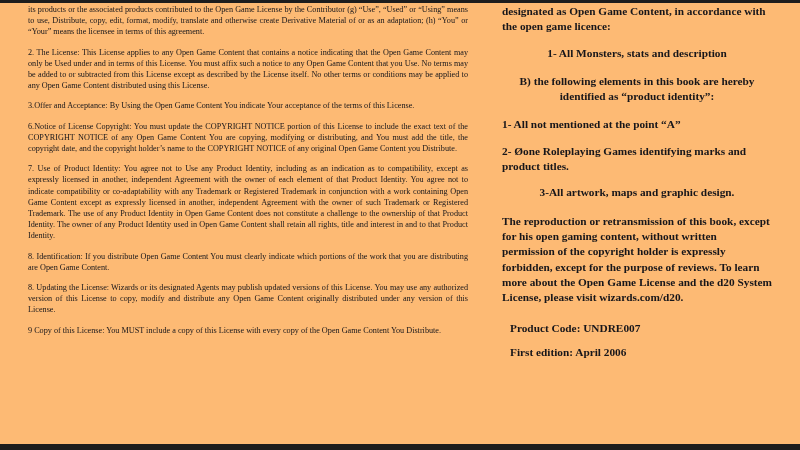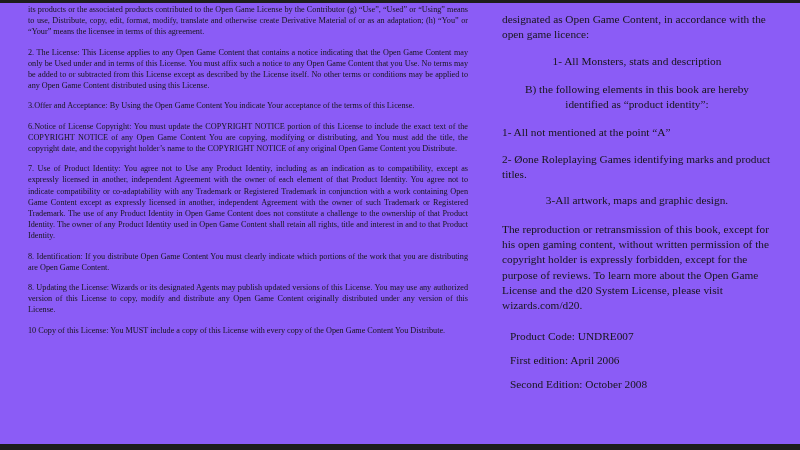--- a/index.html
+++ b/index.html
@@ -10,21 +10,21 @@
     width: 800px;
     height: 450px;
     background: #1a1a1a;
     font-family: "Liberation Serif", serif;
     overflow: hidden;
   }
   .page {
     position: relative;
     width: 800px;
     height: 450px;
-    background: #8b5cf6;
+    background: #fdba74;
     box-sizing: border-box;
     display: flex;
     padding: 0 0 0 0;
   }
   .top-bar {
     position: absolute;
     top: 0; left: 0; right: 0;
     height: 3px;
     background: #1d1d1d;
   }
@@ -37,22 +37,23 @@
   .col {
     box-sizing: border-box;
   }
   .col-left {
     width: 492px;
     padding: 0 24px 0 28px;
     position: relative;
   }
   .col-right {
     width: 308px;
-    padding: 8px 28px 0 10px;
+    padding: 0 28px 0 10px;
     position: relative;
+    font-weight: bold;
   }
   .divider {
     position: absolute;
     left: 0;
     top: 6px;
     bottom: 10px;
     width: 1px;
     background: transparent;
   }
   p {
@@ -101,31 +102,30 @@
   <div class="bottom-bar"></div>
 
   <div class="col col-left">
     <p class="lic-p lic-first">its products or the associated products contributed to the Open Game License by the Contributor (g) “Use”, “Used” or “Using” means to use, Distribute, copy, edit, format, modify, translate and otherwise create Derivative Material of or as an adaptation; (h) “You” or “Your” means the licensee in terms of this agreement.</p>
     <p class="lic-p">2. The License: This License applies to any Open Game Content that contains a notice indicating that the Open Game Content may only be Used under and in terms of this License. You must affix such a notice to any Open Game Content that you Use. No terms may be added to or subtracted from this License except as described by the License itself. No other terms or conditions may be applied to any Open Game Content distributed using this License.</p>
     <p class="lic-p">3.Offer and Acceptance: By Using the Open Game Content You indicate Your acceptance of the terms of this License.</p>
     <p class="lic-p">6.Notice of License Copyright: You must update the COPYRIGHT NOTICE portion of this License to include the exact text of the COPYRIGHT NOTICE of any Open Game Content You are copying, modifying or distributing, and You must add the title, the copyright date, and the copyright holder’s name to the COPYRIGHT NOTICE of any original Open Game Content you Distribute.</p>
     <p class="lic-p">7. Use of Product Identity: You agree not to Use any Product Identity, including as an indication as to compatibility, except as expressly licensed in another, independent Agreement with the owner of each element of that Product Identity. You agree not to indicate compatibility or co-adaptability with any Trademark or Registered Trademark in conjunction with a work containing Open Game Content except as expressly licensed in another, independent Agreement with the owner of such Trademark or Registered Trademark. The use of any Product Identity in Open Game Content does not constitute a challenge to the ownership of that Product Identity. The owner of any Product Identity used in Open Game Content shall retain all rights, title and interest in and to that Product Identity.</p>
     <p class="lic-p">8. Identification: If you distribute Open Game Content You must clearly indicate which portions of the work that you are distributing are Open Game Content.</p>
     <p class="lic-p">8. Updating the License: Wizards or its designated Agents may publish updated versions of this License. You may use any authorized version of this License to copy, modify and distribute any Open Game Content originally distributed under any version of this License.</p>
-    <p class="lic-p">10 Copy of this License: You MUST include a copy of this License with every copy of the Open Game Content You Distribute.</p>
+    <p class="lic-p">9 Copy of this License: You MUST include a copy of this License with every copy of the Open Game Content You Distribute.</p>
   </div>
 
   <div class="col col-right">
     <div class="divider"></div>
     <p class="right-p right-first">designated as Open Game Content, in accordance with the open game licence:</p>
     <p class="right-p right-block-gap">1- All Monsters, stats and description</p>
     <p class="right-p right-block-gap">B) the following elements in this book are hereby identified as “product identity”:</p>
     <p class="right-p">1- All not mentioned at the point “A”</p>
     <p class="right-p">2- Øone Roleplaying Games identifying marks and product titles.</p>
     <p class="right-p right-block-gap">3-All artwork, maps and graphic design.</p>
     <p class="right-p">The reproduction or retransmission of this book, except for his open gaming content, without written permission of the copyright holder is expressly forbidden, except for the purpose of reviews. To learn more about the Open Game License and the d20 System License, please visit wizards.com/d20.</p>
     <div class="prod-group">
       <p class="prod-line">Product Code: UNDRE007</p>
       <p class="prod-line">First edition: April 2006</p>
-      <p class="prod-line">Second Edition: October 2008</p>
     </div>
   </div>
 </div>
 
 </body></html>

